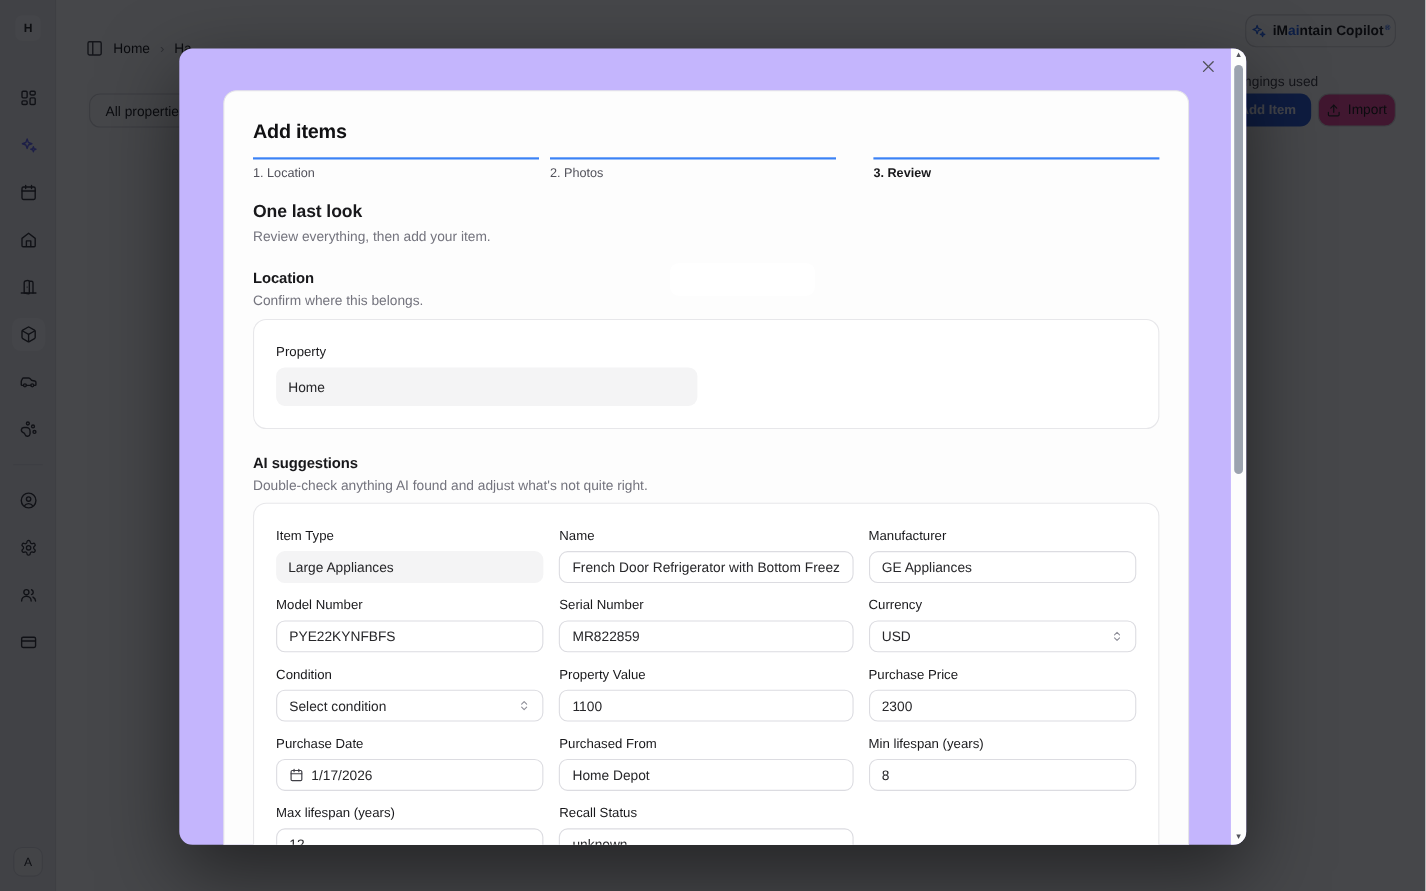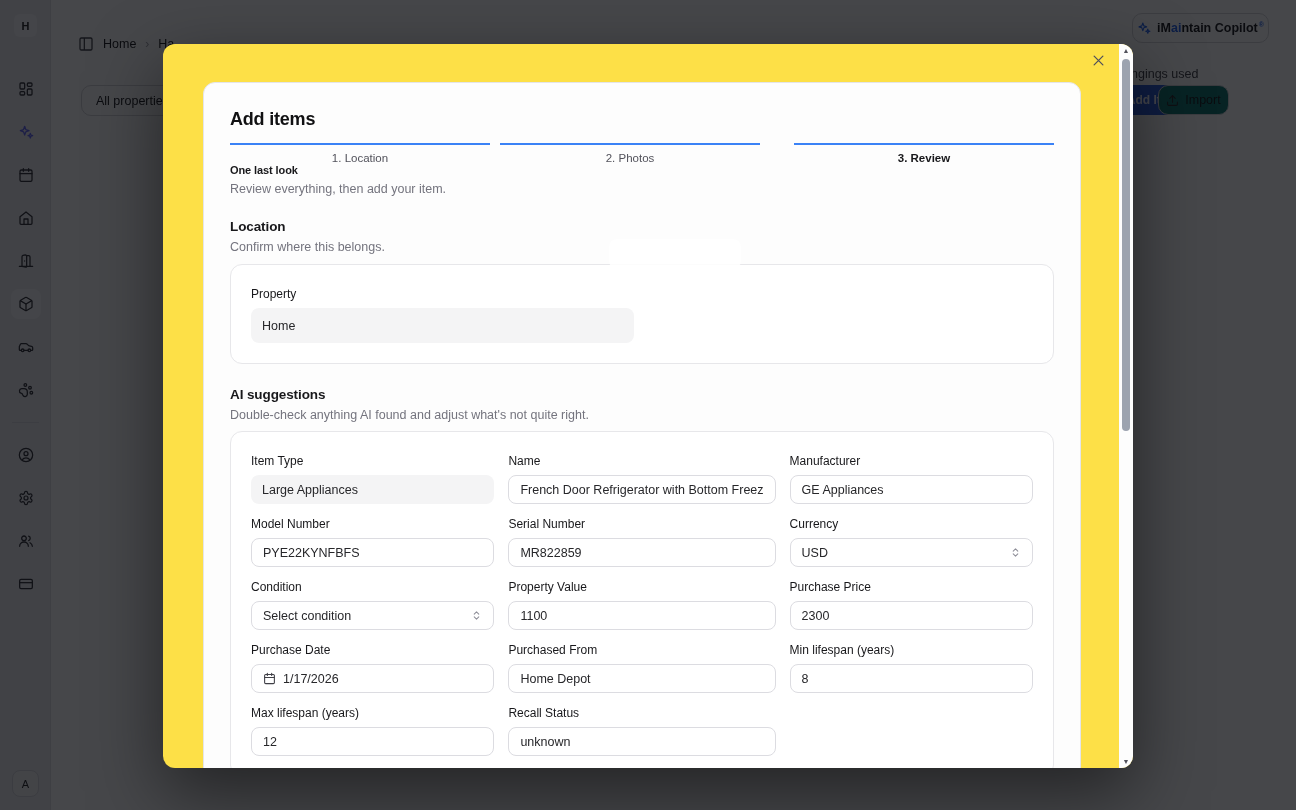--- a/index.html
+++ b/index.html
@@ -26,49 +26,49 @@
   .pill-filter { position:absolute; left:81px; top:85px; height:31px; padding:0 14px; display:flex; align-items:center;
                  border:1px solid #d4d4d8; border-radius:10px; background:#fff; font-size:12.5px; font-weight:500; }
   .copilot { position:absolute; left:1132px; top:13px; width:137px; height:30px; border:1px solid #d4d4d8; border-radius:10px;
              background:#fff; display:flex; align-items:center; justify-content:center; gap:6px; font-size:12.5px; font-weight:700; }
   .copilot svg { width:14px; height:14px; color:#2563eb; }
   .copilot .hl { color:#2563eb; }
   .copilot sup { font-size:7px; color:#2563eb; margin-left:1px; transform:translateY(-3px); }
   .usage-frag { position:absolute; left:1131px; top:67px; font-size:12.5px; color:#3f3f46; }
   .btn-additem { position:absolute; left:1113px; top:85px; width:79px; height:30px; background:#2a5bd7; color:#eef2ff;
                  border-radius:10px; display:flex; align-items:center; justify-content:center; font-size:12px; font-weight:700; }
-  .btn-import { position:absolute; left:1158px; top:85px; width:71px; height:30px; background:#0f766e; border:1px solid #d4d4d8;
+  .btn-import { position:absolute; left:1198px; top:85px; width:71px; height:30px; background:#ec4899; border:1px solid #d4d4d8;
                 border-radius:10px; display:flex; align-items:center; justify-content:center; gap:6px; font-size:12.5px; font-weight:500; }
   .btn-import svg { width:13px; height:13px; color:#27272a; }
 
   
   .overlay { position:absolute; inset:0; background:rgba(6,7,11,0.74); z-index:50; }
 
   
-  .modal { position:absolute; left:163px; top:44px; width:970px; height:724px; background:#fde047; border-radius:12px;
+  .modal { position:absolute; left:163px; top:44px; width:970px; height:724px; background:#c4b5fd; border-radius:12px;
            box-shadow:0 25px 70px rgba(0,0,0,.5); z-index:100; overflow:hidden; }
   .modal-close { position:absolute; top:52px; right:24px; width:18px; height:18px; color:#52525b; cursor:pointer; z-index:120; }
   .modal-close { top:9px; }
   .modal-close svg { width:15px; height:15px; }
 
   .mscroll { position:absolute; right:0; top:0; bottom:0; width:14px; background:#fdfdfd; z-index:110; }
   .mscroll .arr { position:absolute; left:0; width:14px; text-align:center; font-size:7px; color:#52525b; }
   .mscroll .arr.up { top:3px; } .mscroll .arr.down { bottom:3px; }
   .mscroll .thumb { position:absolute; left:3px; top:15px; width:8px; height:372px; background:#9ca3af; border-radius:4px; }
 
   .inner-card { position:absolute; left:40px; top:38px; width:878px; height:790px; background:#fdfdfd;
                 border:1px solid #e5e5e8; border-radius:12px; padding:26px; }
   .shimmer { position:absolute; left:405px; top:156px; width:132px; height:30px; background:rgba(255,255,255,.85); border-radius:8px; }
 
   .modal-title { font-size:18px; font-weight:700; letter-spacing:-.2px; color:#111113; }
-  .stepper { display:flex; gap:10px; margin-top:13px;text-align:center; }
+  .stepper { display:flex; gap:10px; margin-top:13px; }
   .step { flex:1; border-top:2px solid #3b82f6; padding-top:7px; font-size:11.5px; color:#52525b; }
   .step.current { font-weight:700; color:#18181b;margin-left:24px; }
 
-  .h-lastlook { font-size:11px; font-weight:700; letter-spacing:-.1px; }
+  .h-lastlook { margin-top:20px; font-size:16px; font-weight:700; letter-spacing:-.1px; }
   .sub { margin-top:6px; font-size:12.5px; color:#74747e; }
   .h-section { margin-top:23px; font-size:13.5px; font-weight:700; letter-spacing:-.1px; }
 
   .card { margin-top:10px; background:#fff; border:1px solid #e7e7ea; border-radius:12px; padding:22px 20px 20px 20px; }
   .loc-grid { display:grid; grid-template-columns:1fr 1fr; column-gap:16px; }
   .ai-card { margin-top:9px; }
   .ai-grid { display:grid; grid-template-columns:1fr 1fr 1fr; column-gap:14px; row-gap:13px; }
 
   .field {}
   .flabel { display:block; font-size:12px; font-weight:500; color:#18181b; margin-bottom:7px; }

